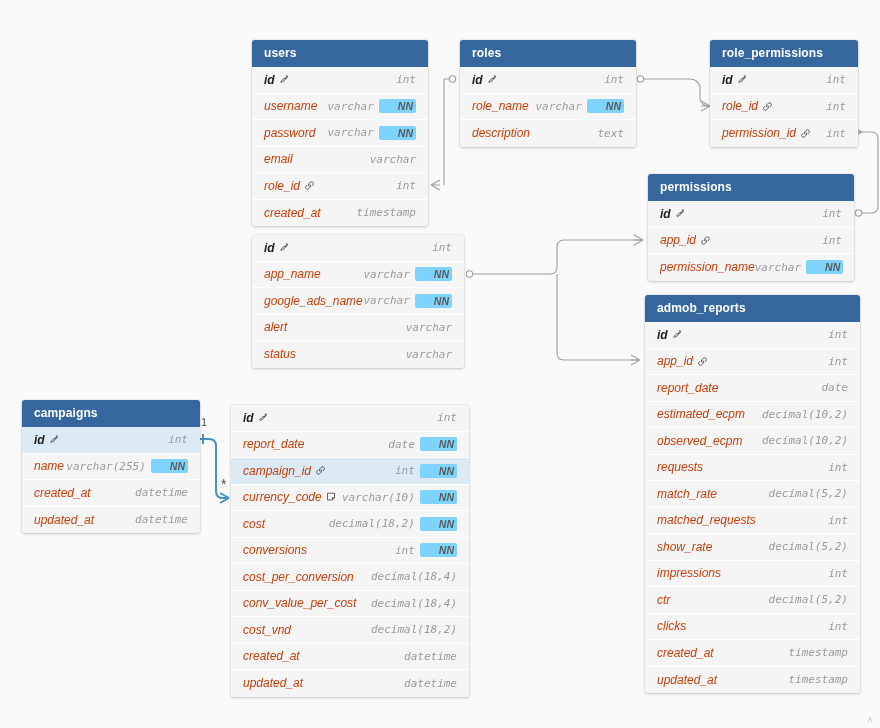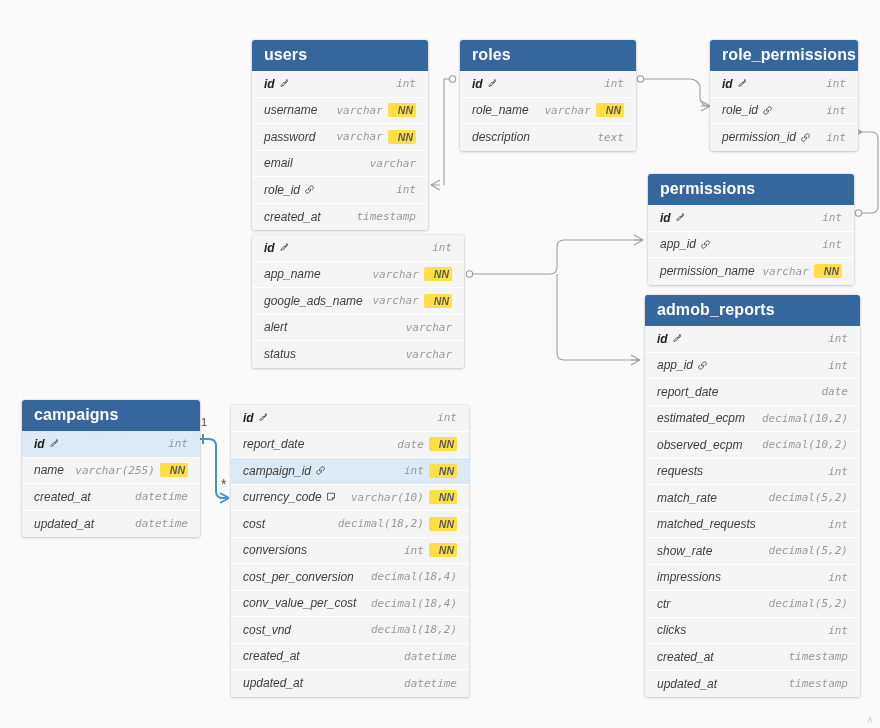--- a/index.html
+++ b/index.html
@@ -30,21 +30,21 @@
     position: absolute;
     background: #f5f5f5;
     border-radius: 3px;
     box-shadow: 0 1px 3px rgba(0,0,0,0.18), 0 0 0 1px rgba(0,0,0,0.04);
     overflow: hidden;
     box-sizing: border-box;
   }
   .table-header {
     background: #35679e;
     color: #ffffff;
-    font-size: 16px;
+    font-size: 12px;
     font-weight: bold;
     padding: 7px 12px 8px 12px;
     letter-spacing: 0.1px;
     line-height: 1;
     white-space: nowrap;
   }
   .row {
     display: flex;
     align-items: center;
     justify-content: space-between;
@@ -53,44 +53,44 @@
     box-sizing: border-box;
     border-bottom: 1px solid #ffffff;
     background: #f5f5f5;
     white-space: nowrap;
     font-style: italic;
   }
   .row:last-child { border-bottom: none; }
   .row.highlight { background: #dbeaf5; }
   .row-name {
     font-size: 12px;
-    color: #404040;
+    color: #c2410c;
     display: flex;
     align-items: center;
     gap: 4px;
   }
   .row.pk .row-name {
     font-weight: bold;
     color: #222222;
   }
   .row-type {
     font-size: 11px;
     color: #9a9a9a;
     font-family: "DejaVu Sans Mono", monospace;
     display: flex;
     align-items: center;
     gap: 5px;
   }
   .nn {
-    background: #fde047;
+    background: #7dd3fc;
     color: #5b5b5b;
     font-size: 10.5px;
     font-family: "Liberation Sans", sans-serif;
     font-weight: bold;
-    padding: 1px 3px 1px 10px;
+    padding: 1px 3px 1px 19px;
     border-radius: 2px;
     line-height: 1.15;
   }
   .gicon { display: inline-flex; align-items: center; }
   .gicon svg { display: block; }
   .edge-label {
     position: absolute;
     font-size: 11px;
     color: #4a4a4a;
     font-family: "Liberation Sans", sans-serif;

